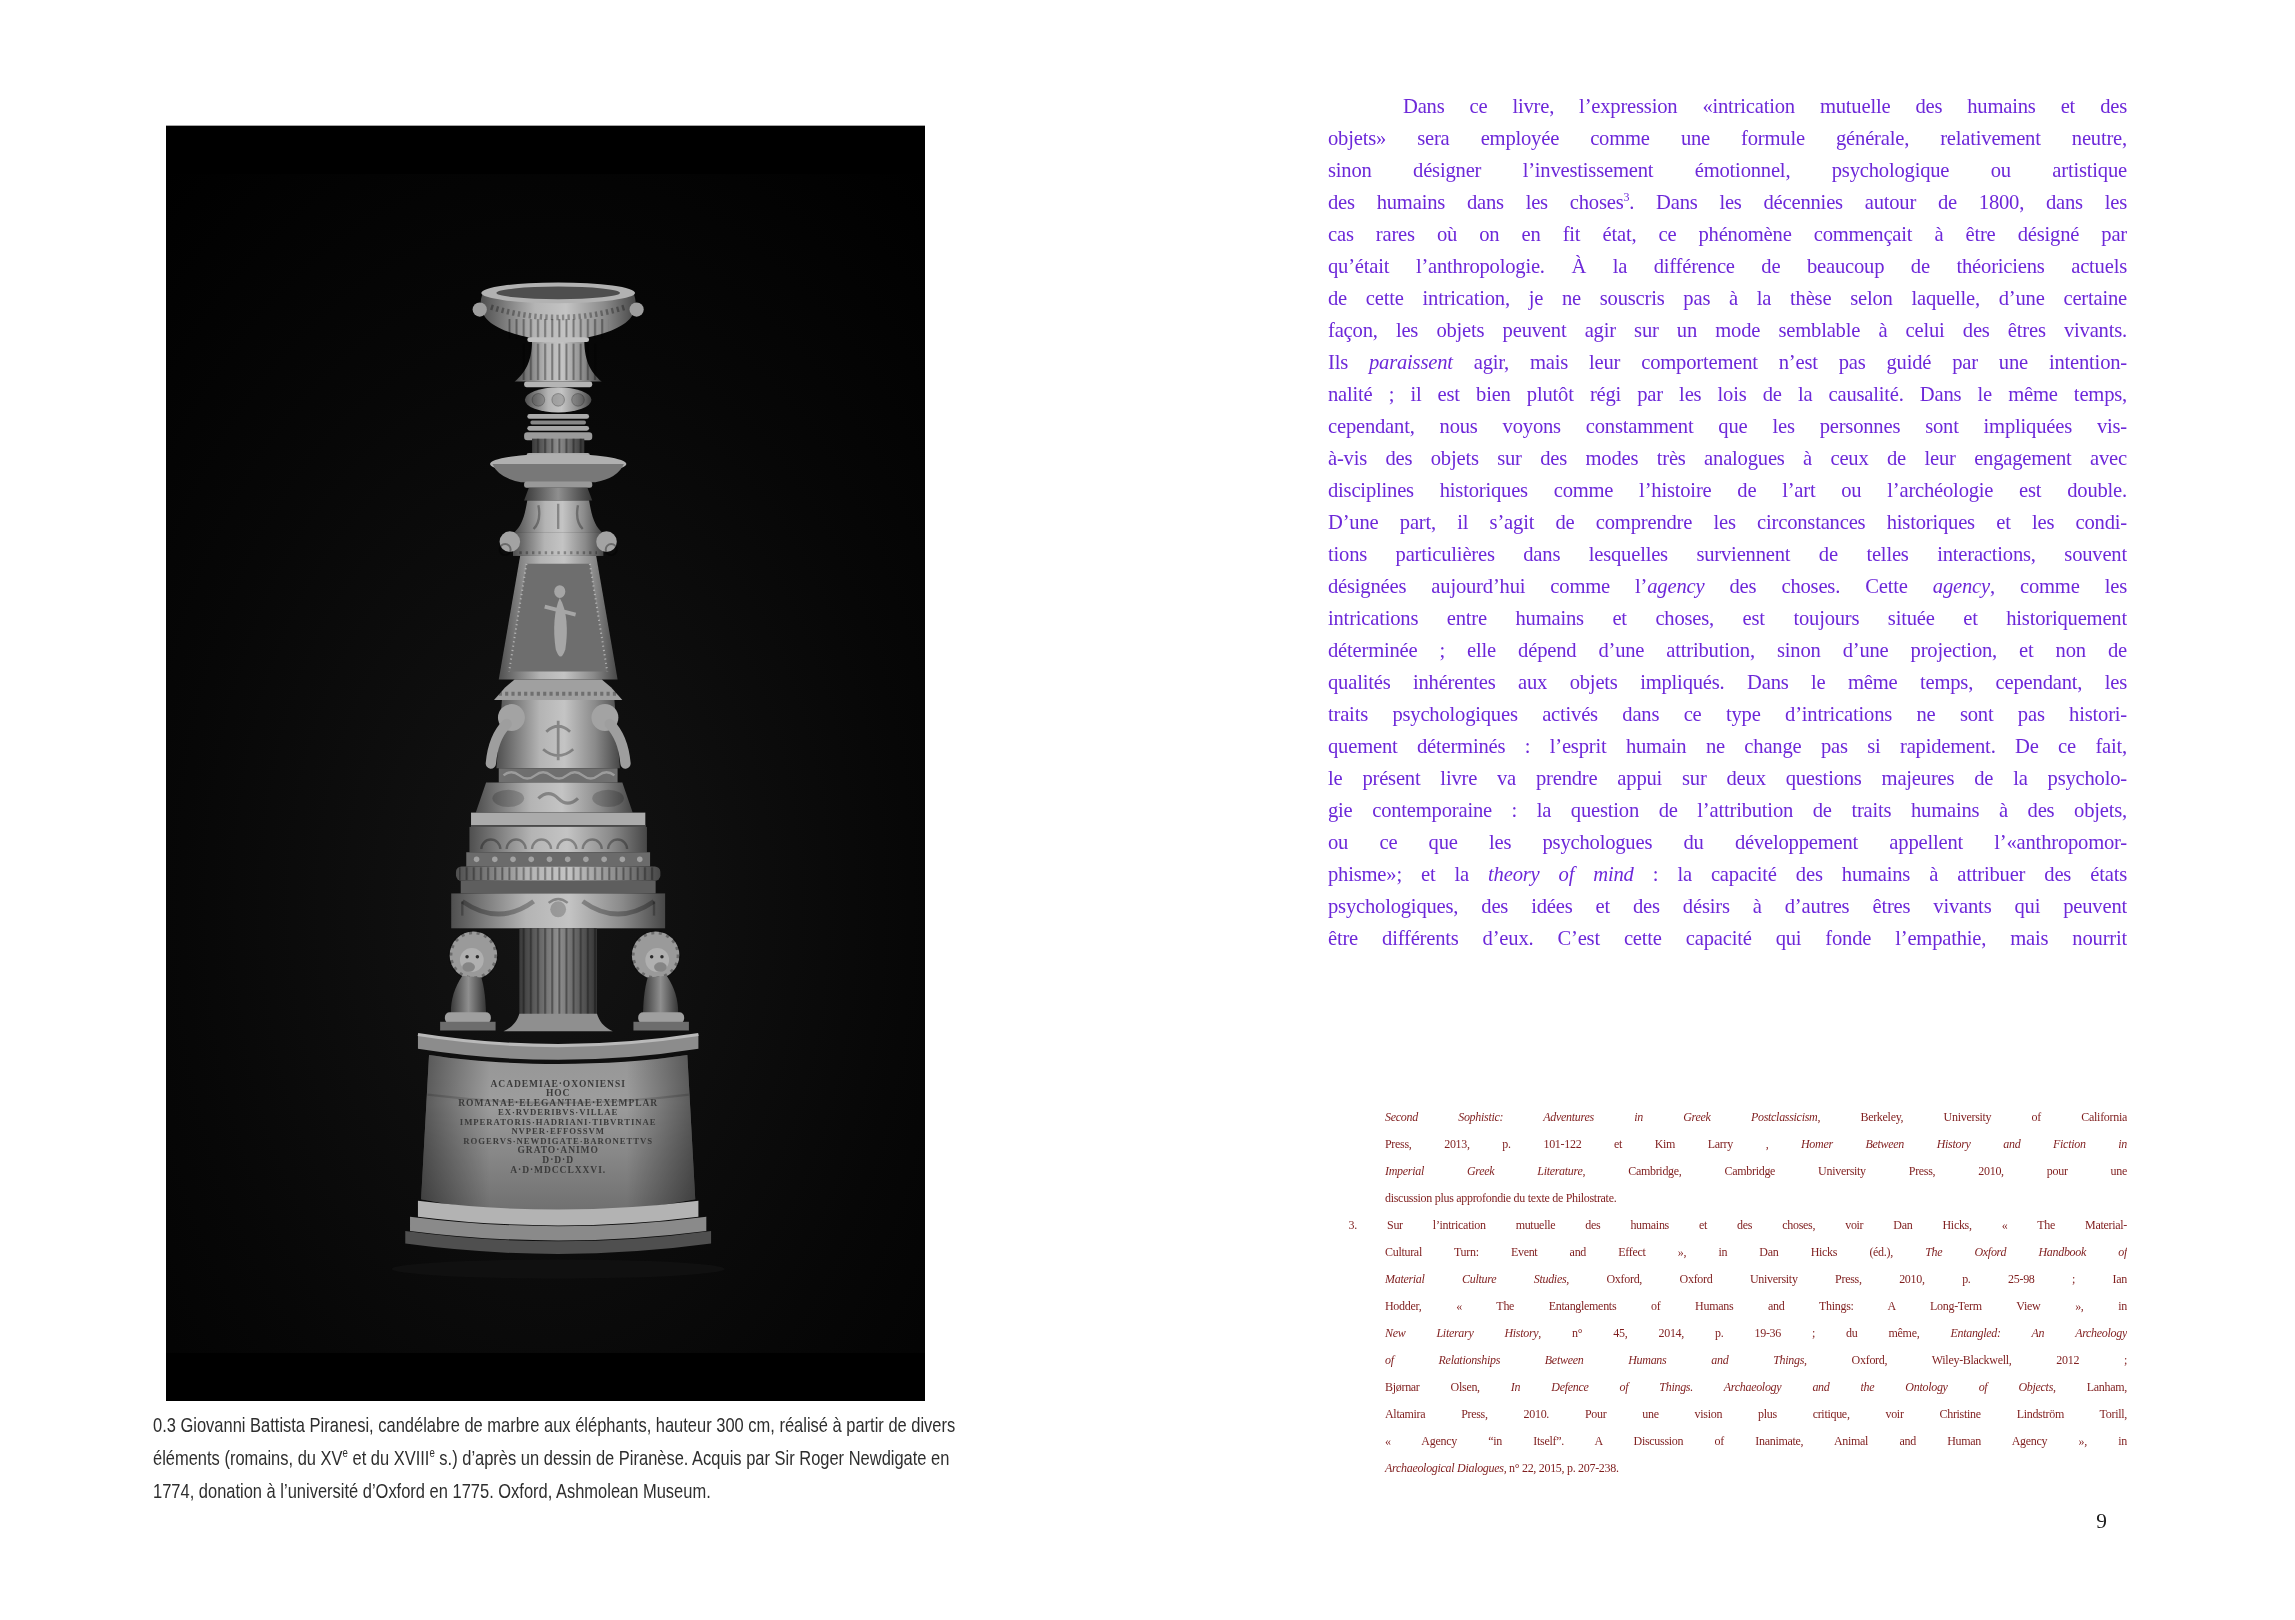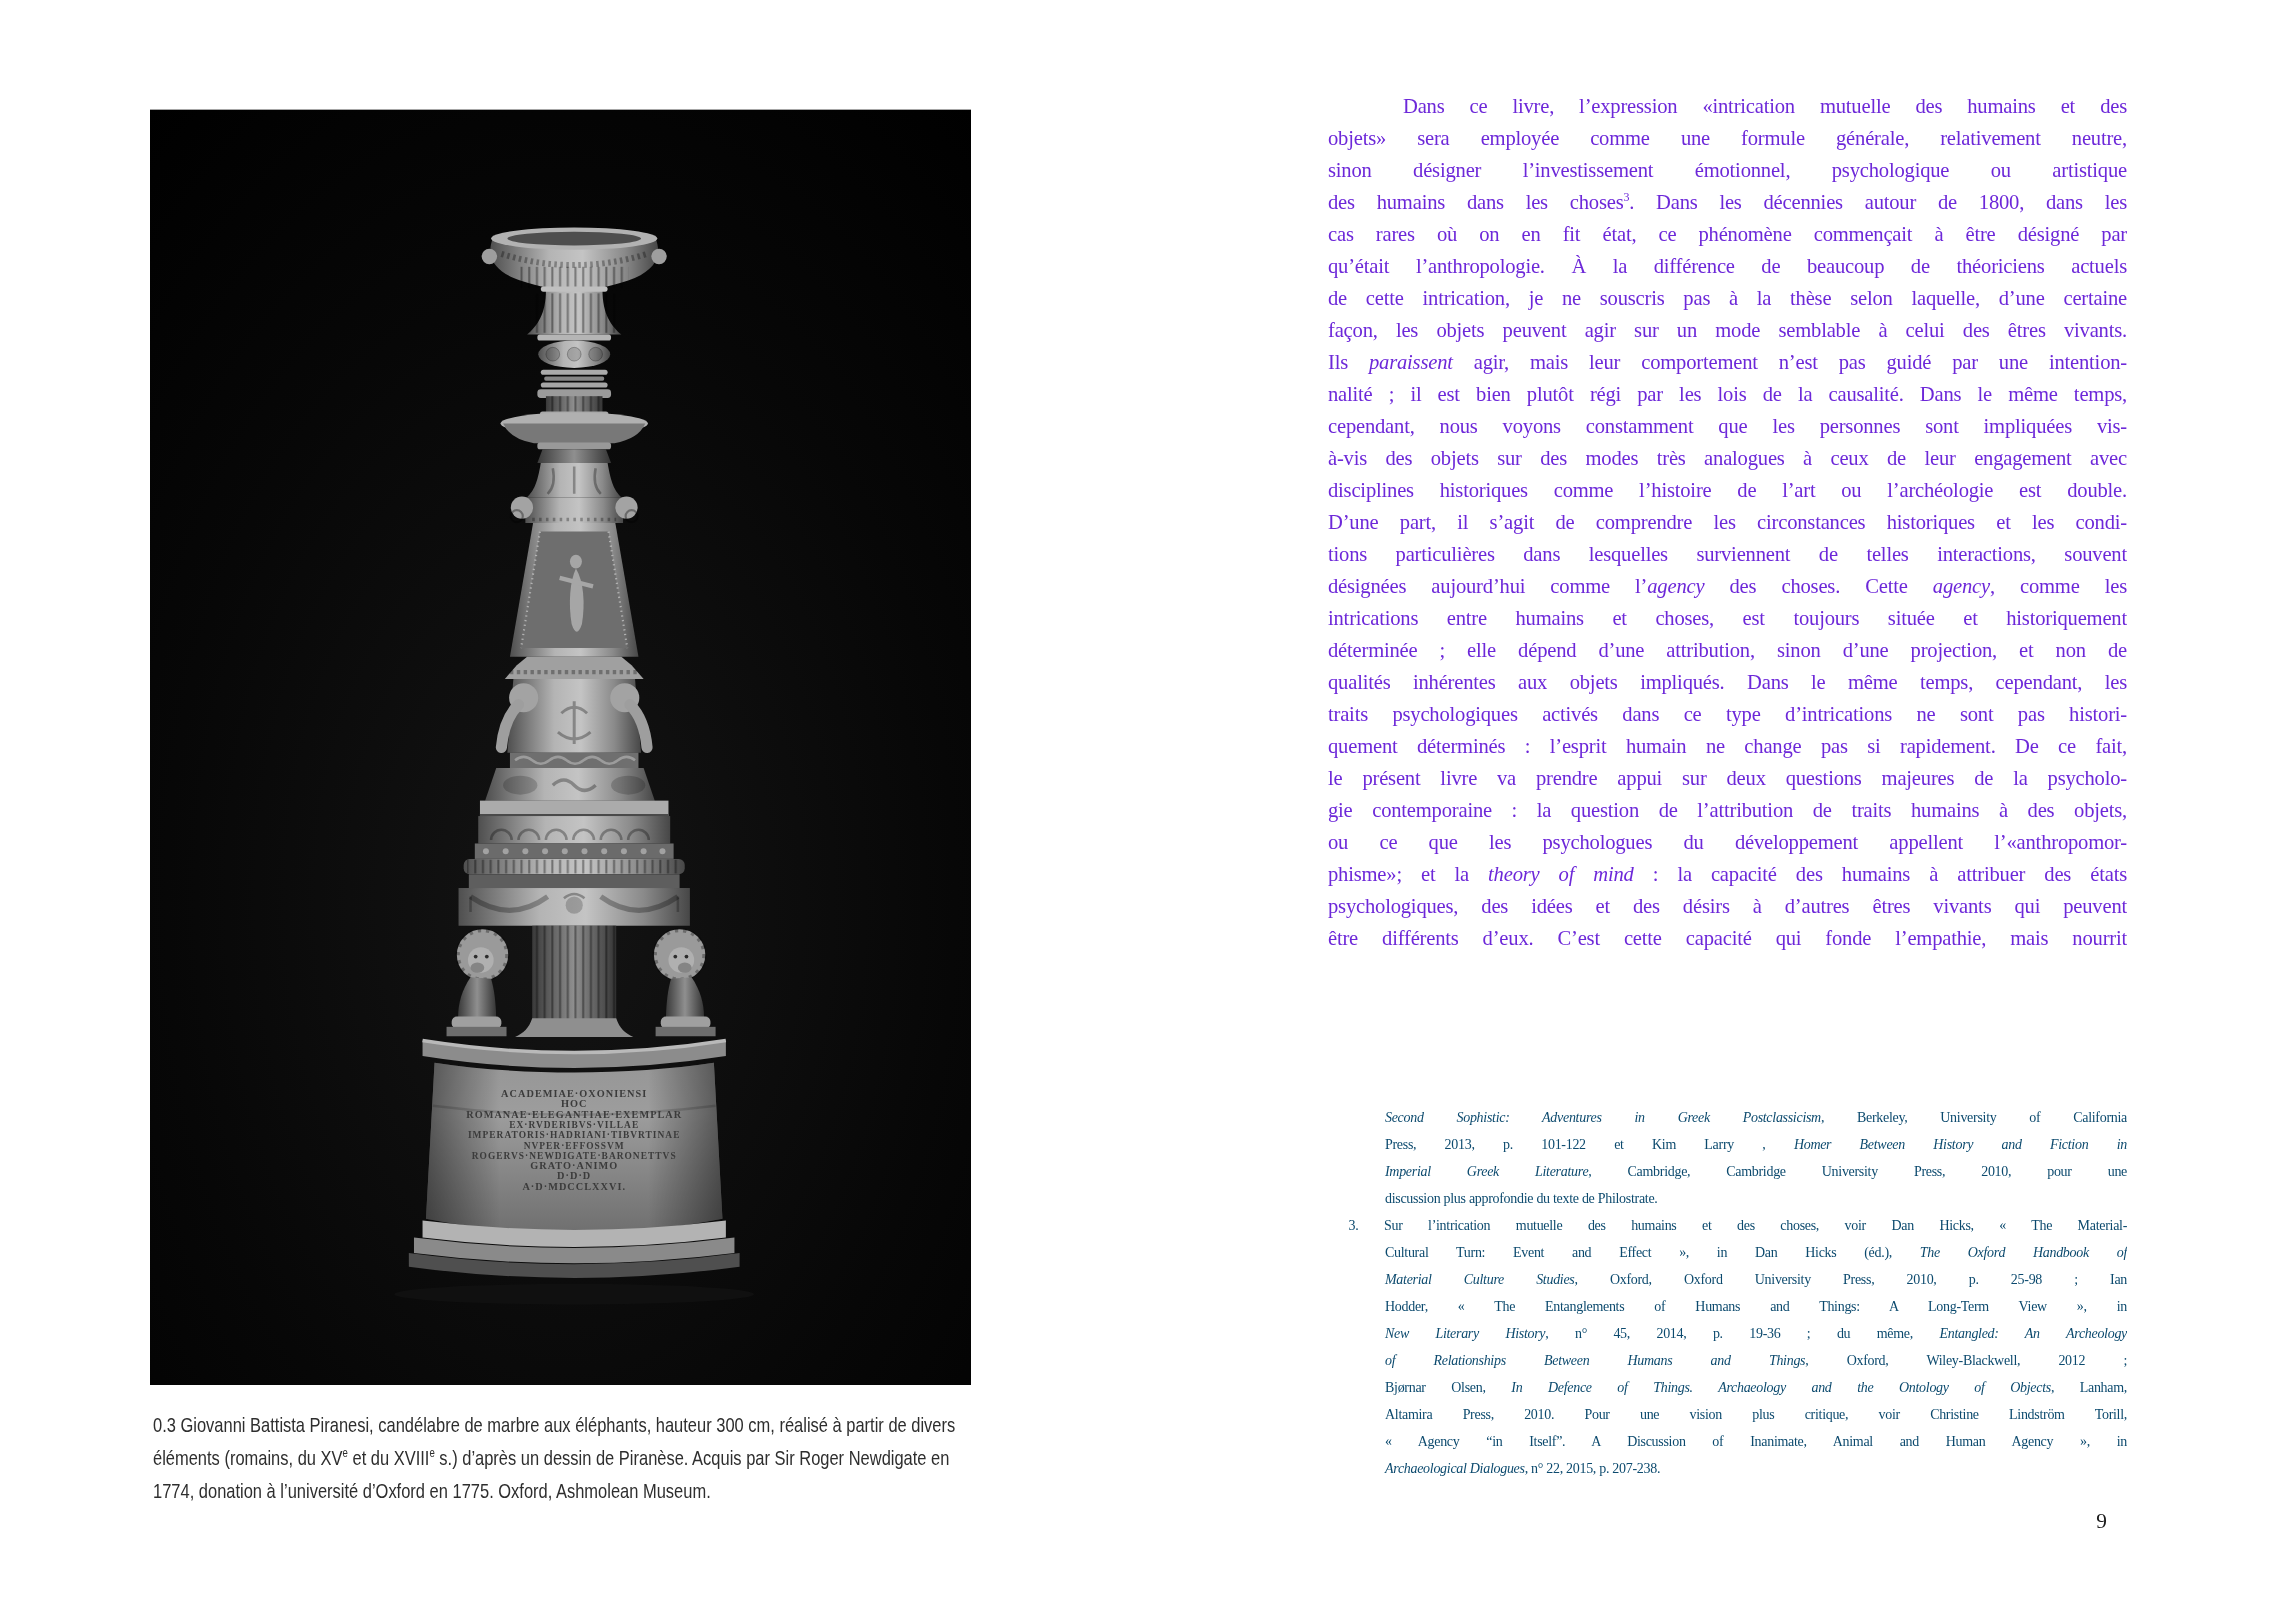--- a/index.html
+++ b/index.html
@@ -6,22 +6,22 @@
   .spread{
     position:relative;
     width:2295px;height:1621px;
     background:#ffffff;
     font-family:"Liberation Serif", serif;
     color:#1c1c1c;
     overflow:hidden;
   }
   
   .photo{
-    position:absolute;left:150px;top:109px;width:821px;height:1276px;
-    margin:0;background:#000;border-top:1.7px solid #a6a6a6;box-sizing:border-box;
+    position:absolute;left:150px;top:109px;width:759px;height:1276px;
+    margin:16px;background:#000;border-top:1.7px solid #a6a6a6;box-sizing:border-box;
   }
   .photo svg{display:block;width:100%;height:100%;}
   .caption{
     position:absolute;left:153px;top:1408px;width:1110px;
     transform:scaleX(0.80);transform-origin:0 0;
     font-family:"Liberation Sans", sans-serif;
     font-size:20.6px;line-height:33px;color:#2e2e2e;
   }
   .cap-line{white-space:nowrap;}
   .caption sup, .cap-line sup{font-size:12px;line-height:0;vertical-align:super;}
@@ -31,21 +31,21 @@
     font-size:20.6px;letter-spacing:-0.2px;color:#6d28d9;
   }
   .body-line{
     height:32px;line-height:32px;overflow:hidden;
     text-align:justify;text-align-last:justify;
   }
   .body-line.indent{padding-left:75px;}
   .body-text sup{font-size:12px;line-height:0;vertical-align:super;}
   .footnotes{
     position:absolute;left:1328px;top:1104px;width:799px;
-    font-size:14px;letter-spacing:-0.3px;color:#0c4a6e;
+    font-size:12px;letter-spacing:-0.3px;color:#7f1d1d;
   }
   .ftn-line{
     padding-left:57px;height:27px;line-height:27px;overflow:hidden;
     text-align:justify;text-align-last:justify;
   }
   .ftn-line.outdent{padding-left:20.6px;}
   .ftn-line.endline{text-align-last:left;}
   .page-number{
     position:absolute;left:1328px;top:1509px;width:779px;
     text-align:right;font-size:21.4px;color:#1b1b1b;

